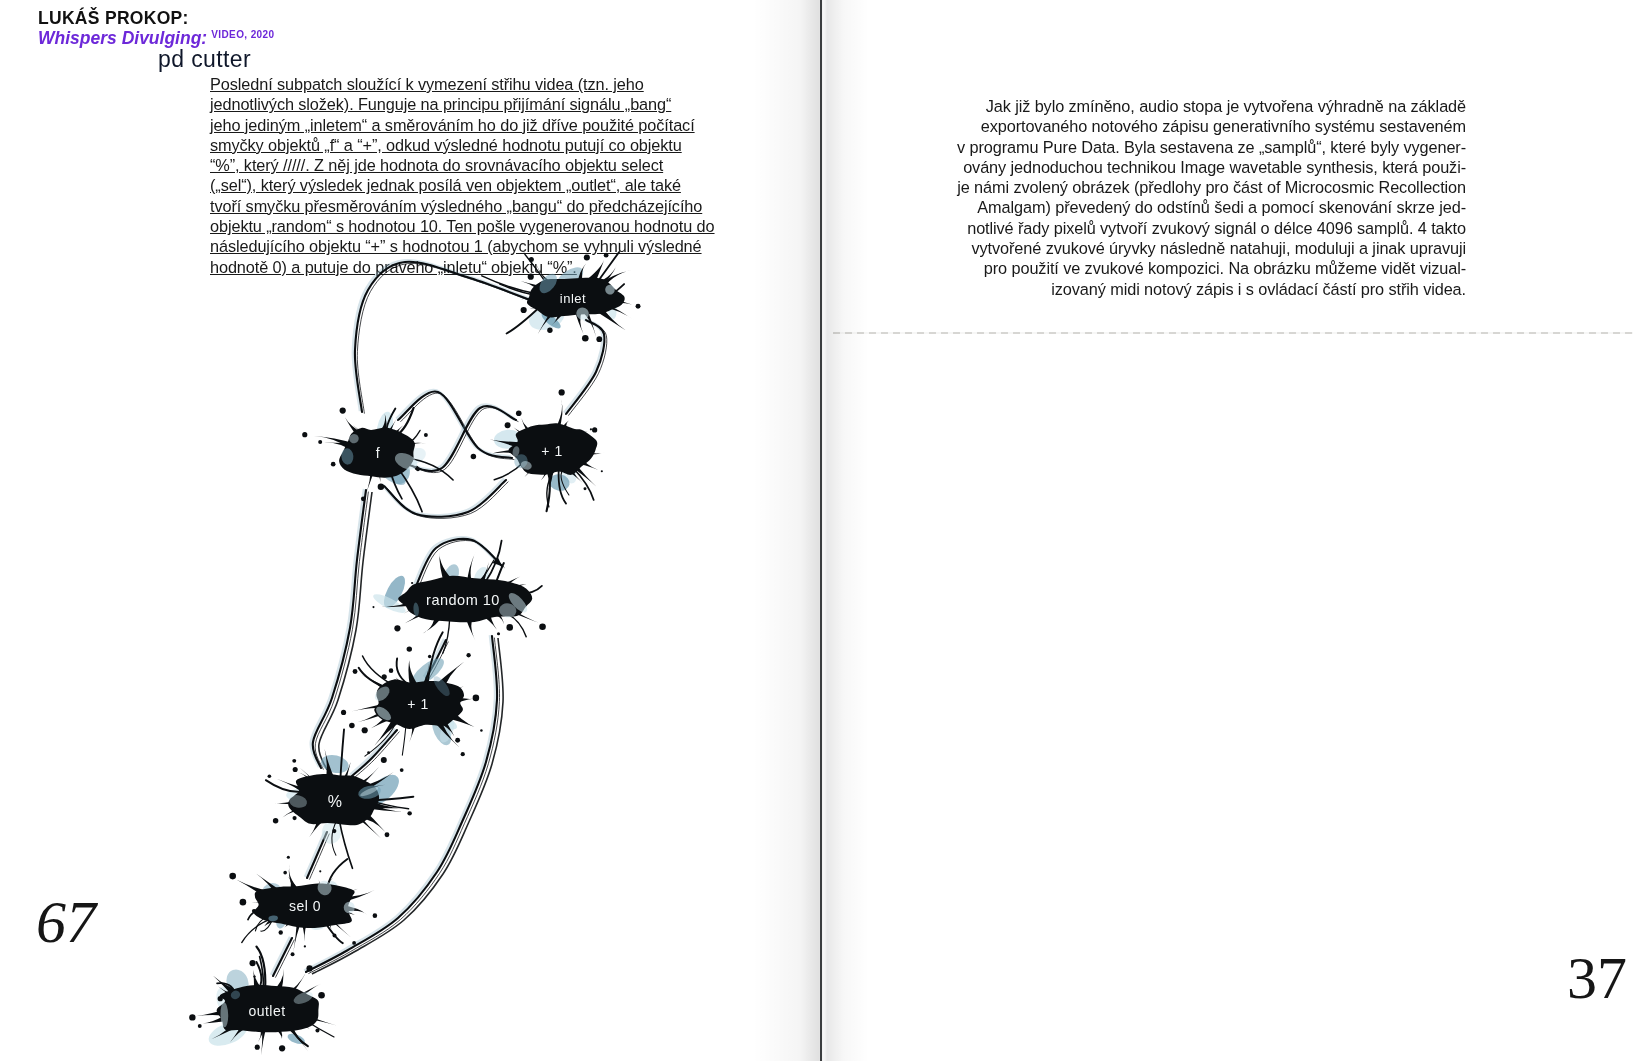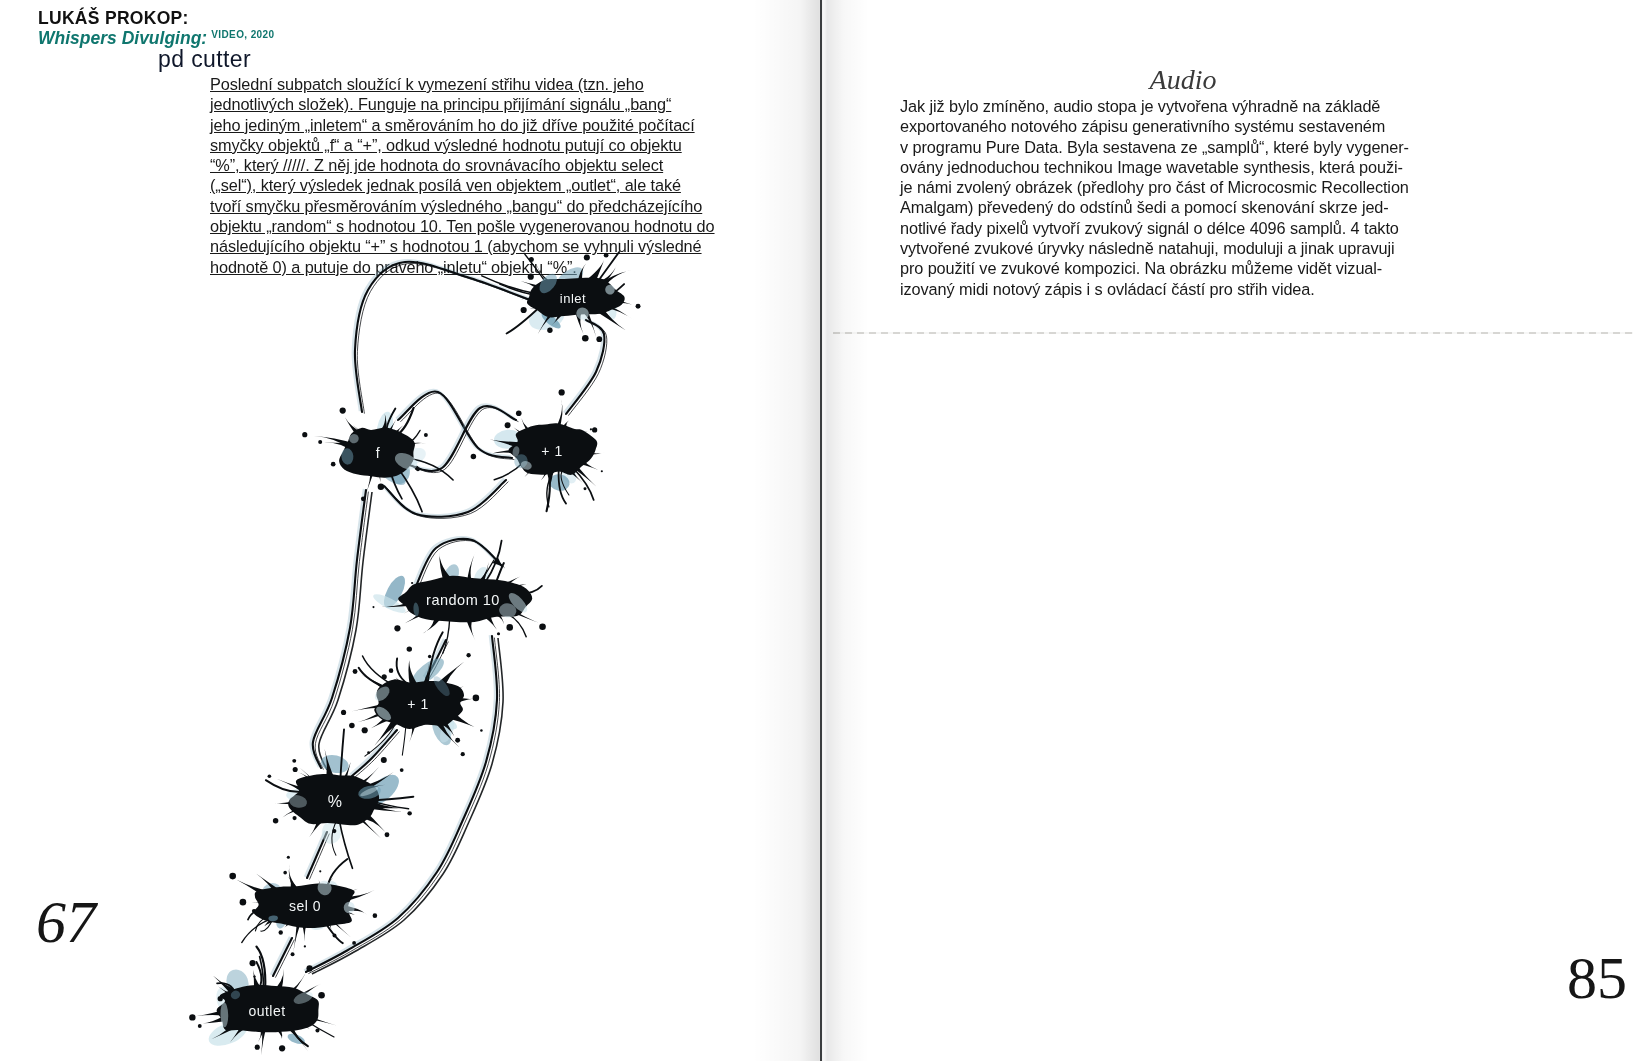--- a/index.html
+++ b/index.html
@@ -15,39 +15,39 @@
   .page { position: absolute; top: 0; height: 100%; }
   .page-left  { left: 0; width: 684px; }
   .page-right { left: 821px; width: 820px; }
 
   .author {
     position: absolute; top: 8px; left: 38px;
     font-size: 17.5px; font-weight: 700; letter-spacing: 0.3px; color: #111;
   }
   .work {
     position: absolute; top: 28px; left: 38px;
-    font-size: 17.5px; font-weight: 700; font-style: italic; color: #0f766e;
+    font-size: 17.5px; font-weight: 700; font-style: italic; color: #6d28d9;
   }
   .work-meta {
     font-style: normal; font-size: 10px; font-weight: 700;
     letter-spacing: 0.4px; margin-left: 4px;
     position: relative; top: -6px;
   }
   .section-title {
     position: absolute; top: 46px; left: 158px;
     font-size: 23px; color: #0f172a; letter-spacing: 0.4px;
   }
 
   .body-text {
     white-space: pre-line;
     font-size: 16.3px; line-height: 20.3px; letter-spacing: -0.1px;
     color: #191919;
   }
   .left-text  { position: absolute; top: 74px; left: 210px; width: 550px; text-decoration: underline; }
-  .right-text { position: absolute; top: 96px; left: 79px;  width: 566px; text-align: left; }
+  .right-text { position: absolute; top: 96px; left: 79px;  width: 566px; text-align: right; }
 
   .audio-heading {
     position: absolute; top: 64px; left: 79px; width: 566px; margin: 0;
     text-align: center;
     font-family: "Liberation Serif", serif;
     font-style: italic; font-weight: 400;
     font-size: 28px; color: #3a3a3a;
   }
 
   .page-num {
@@ -518,28 +518,27 @@
       </svg>
 
     <div class="page-num page-num-left">67</div>
   </section>
 
   <div class="gutter">
     <div class="gutter-line"></div>
   </div>
 
   <section class="page page-right">
-    <h2 class="audio-heading">Audio</h2>
     <div class="body-text right-text">Jak již bylo zmíněno, audio stopa je vytvořena výhradně na základě
 exportovaného notového zápisu generativního systému sestaveném
 v programu Pure Data. Byla sestavena ze „samplů“, které byly vygener-
 ovány jednoduchou technikou Image wavetable synthesis, která použi-
 je námi zvolený obrázek (předlohy pro část of Microcosmic Recollection
 Amalgam) převedený do odstínů šedi a pomocí skenování skrze jed-
 notlivé řady pixelů vytvoří zvukový signál o délce 4096 samplů. 4 takto
 vytvořené zvukové úryvky následně natahuji, moduluji a jinak upravuji
 pro použití ve zvukové kompozici. Na obrázku můžeme vidět vizual-
 izovaný midi notový zápis i s ovládací částí pro střih videa.</div>
     <div class="scan-artifact-line"></div>
-    <div class="page-num page-num-right">85</div>
+    <div class="page-num page-num-right">37</div>
   </section>
 
 </div>
 
 </body></html>

